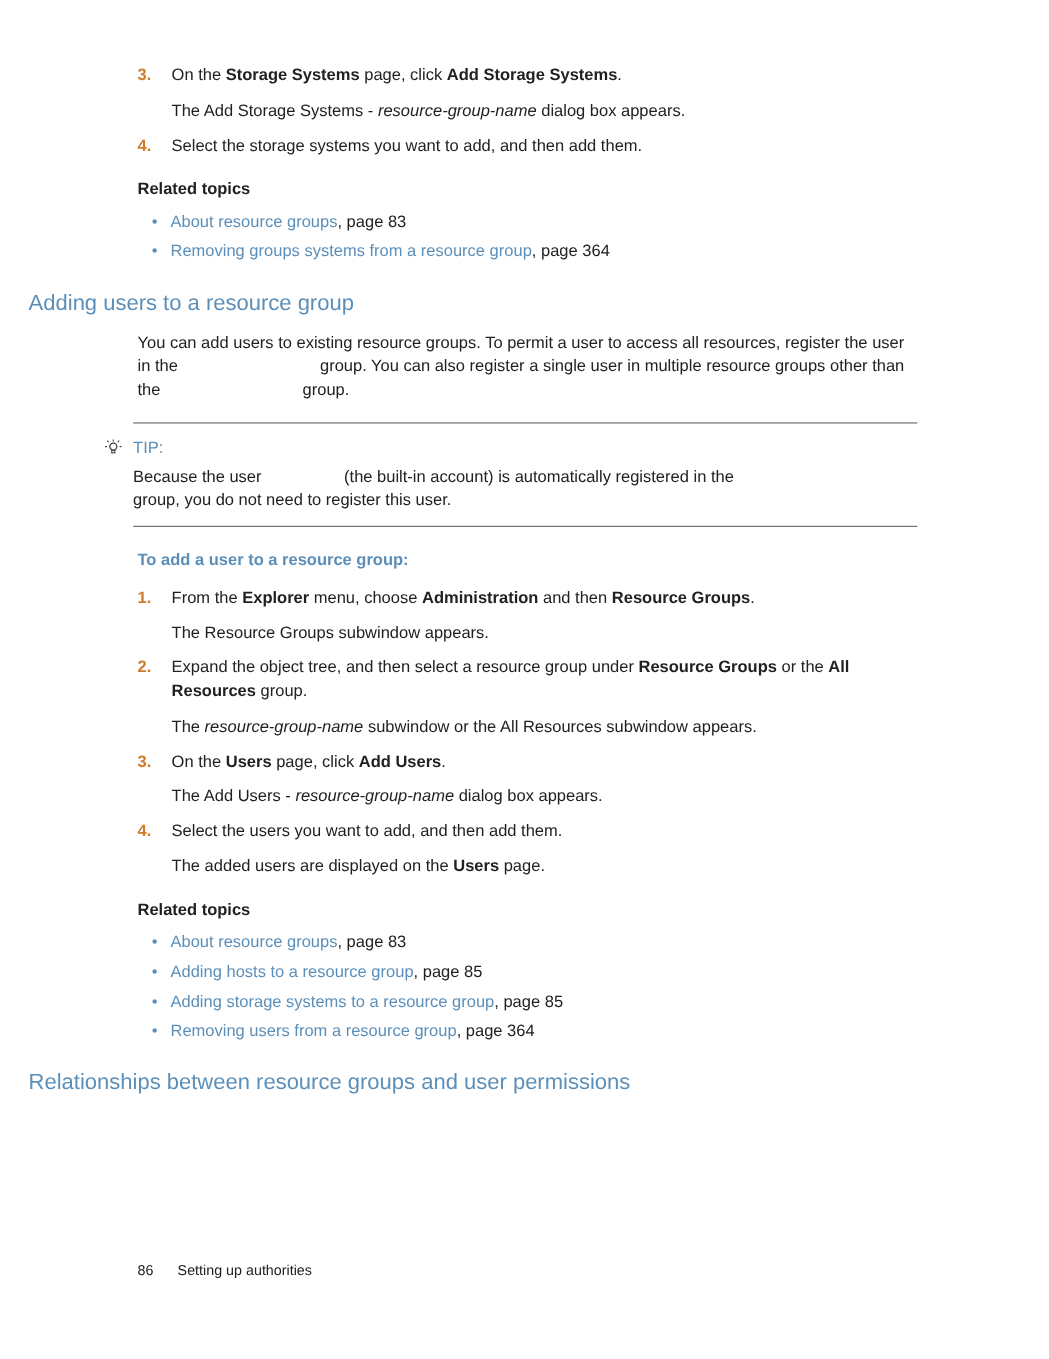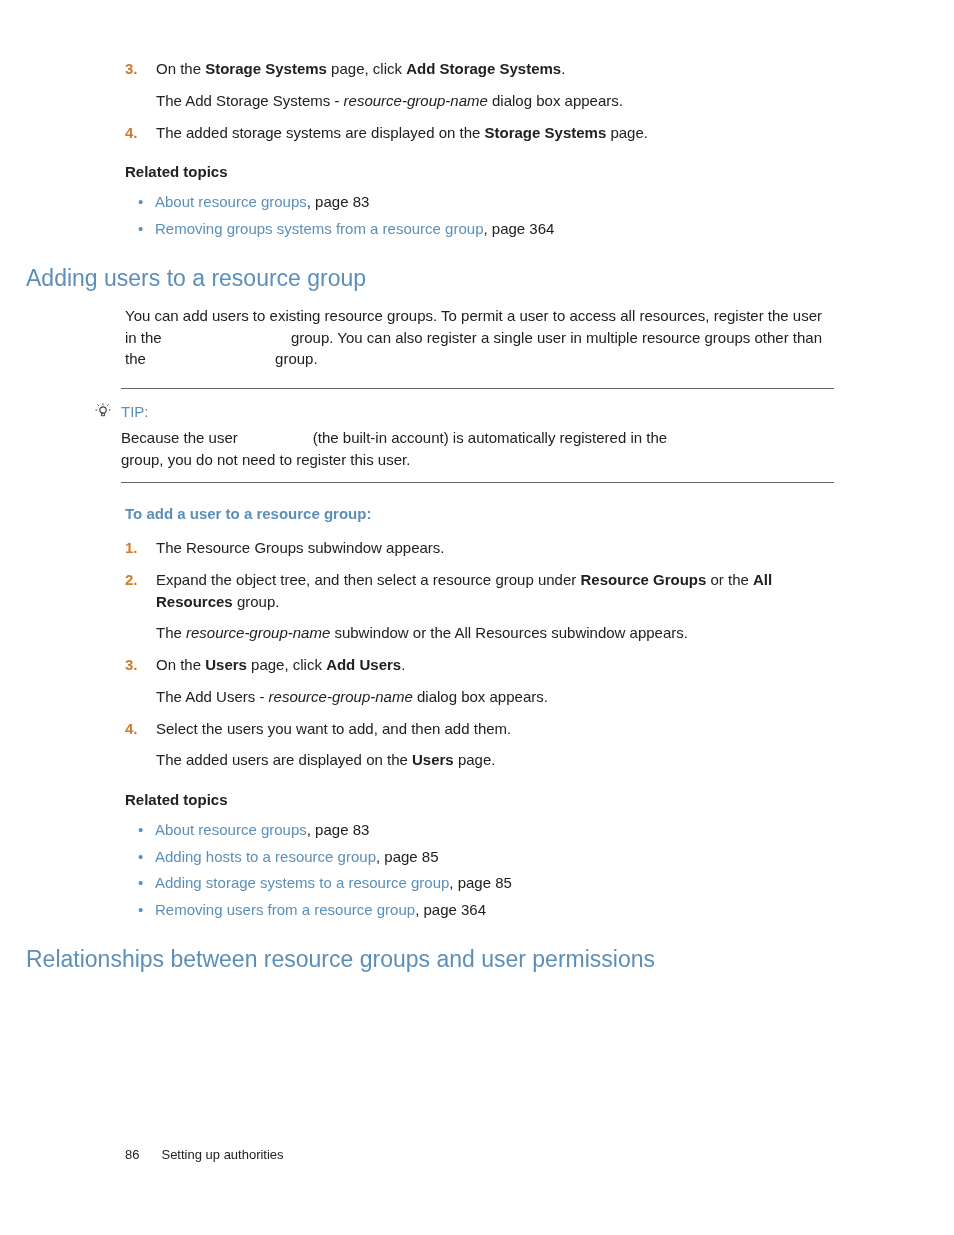--- a/index.html
+++ b/index.html
@@ -53,21 +53,21 @@
   ul.rel li::before {
     content: "•";
     position: absolute;
     left: 13px;
     top: 0;
     color: #5b8fb9;
   }
   .link { color: #5b8fb9; }
   .section-h {
     color: #5b8fb9;
-    font-size: 23px;
+    font-size: 20px;
     font-weight: normal;
     margin: 18px 0 10px -99px;
   }
   .body-p { margin: 0 0 10px 0; }
   .tip-box {
     border-top: 1px solid #666;
     border-bottom: 1px solid #666;
     margin: 18px 0 20px -4px;
     padding: 12px 0 12px 0;
     position: relative;
@@ -110,23 +110,21 @@
       <span class="marker">3.</span>
       <p class="item-p">
         <span>On the </span><strong>Storage Systems</strong><span> page, click </span><strong>Add Storage Systems</strong><span>.</span>
       </p>
       <p class="item-p">
         <span>The Add Storage Systems - </span><em class="resvar">resource-group-name</em><span> dialog box appears.</span>
       </p>
     </li>
     <li>
       <span class="marker">4.</span>
-      <p class="item-p">
-        <span>The added storage systems are displayed on the </span><strong>Storage Systems</strong><span> page.</span>
-      </p>
+      <p class="item-p">Select the storage systems you want to add, and then add them.</p>
     </li>
   </ol>
 
   <div class="related-topics-heading">Related topics</div>
   <ul class="rel">
     <li><span class="link">About resource groups</span><span>, page 83</span></li>
     <li><span class="link">Removing groups systems from a resource group</span><span>, page 364</span></li>
   </ul>
 
   <h2 class="section-h">Adding users to a resource group</h2>
@@ -150,20 +148,23 @@
     <p class="tip-body">
       <span>Because the user </span>&nbsp;&nbsp;&nbsp;&nbsp;&nbsp;&nbsp;&nbsp;&nbsp;&nbsp;&nbsp;&nbsp;&nbsp;&nbsp;&nbsp;&nbsp;&nbsp;<span> (the built-in account) is automatically registered in the </span>&nbsp;&nbsp;&nbsp;&nbsp;&nbsp;&nbsp;&nbsp;&nbsp;&nbsp;&nbsp;&nbsp;&nbsp;&nbsp;&nbsp;&nbsp;&nbsp;&nbsp;&nbsp;&nbsp;&nbsp;&nbsp;&nbsp;&nbsp;&nbsp;&nbsp;&nbsp;&nbsp;&nbsp;&nbsp;<span> group, you do not need to register this user.</span>
     </p>
   </div>
 
   <div class="proc-heading">To add a user to a resource group:</div>
 
   <ol class="numbered-list">
     <li>
       <span class="marker">1.</span>
+      <p class="item-p">
+        <span>From the </span><strong>Explorer</strong><span> menu, choose </span><strong>Administration</strong><span> and then </span><strong>Resource Groups</strong><span>.</span>
+      </p>
       <p class="item-p">The Resource Groups subwindow appears.</p>
     </li>
     <li>
       <span class="marker">2.</span>
       <p class="item-p">
         <span>Expand the object tree, and then select a resource group under </span><strong>Resource Groups</strong><span> or the </span><strong>All Resources</strong><span> group.</span>
       </p>
       <p class="item-p">
         <span>The </span><em class="resvar">resource-group-name</em><span> subwindow or the All Resources subwindow appears.</span>
       </p>

